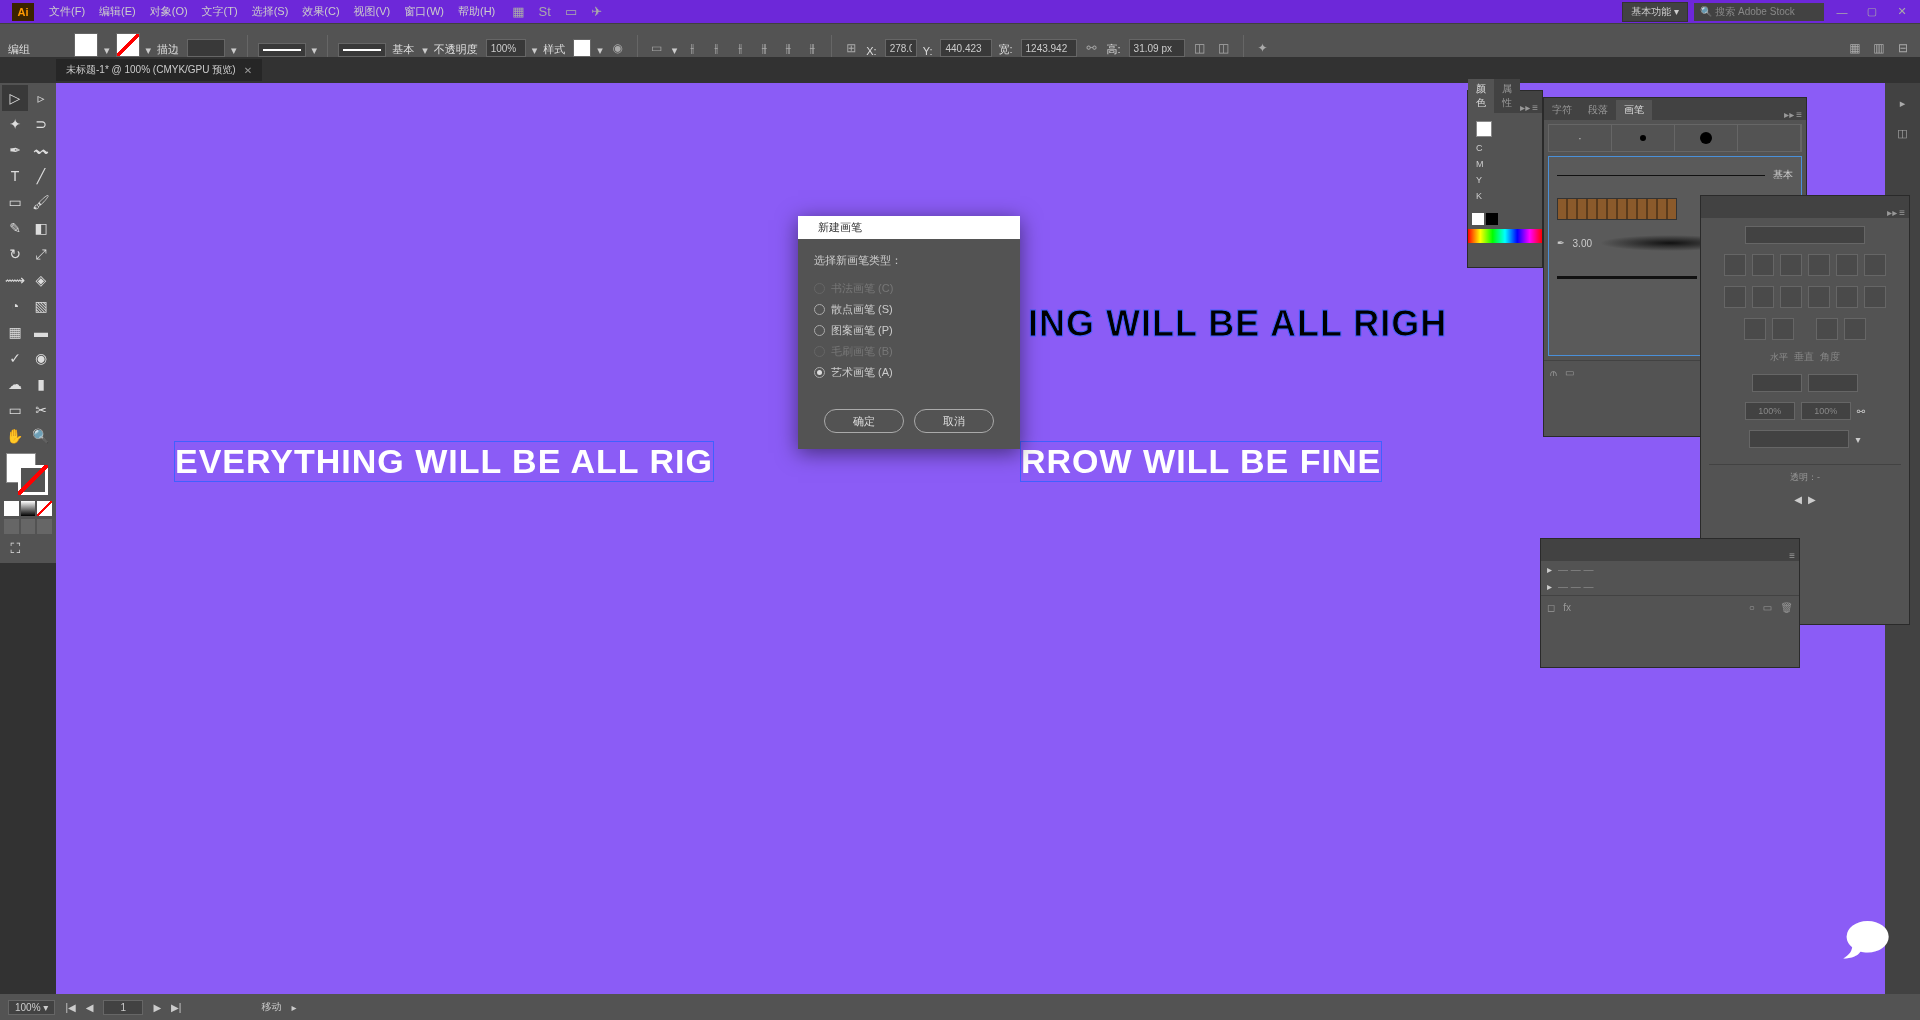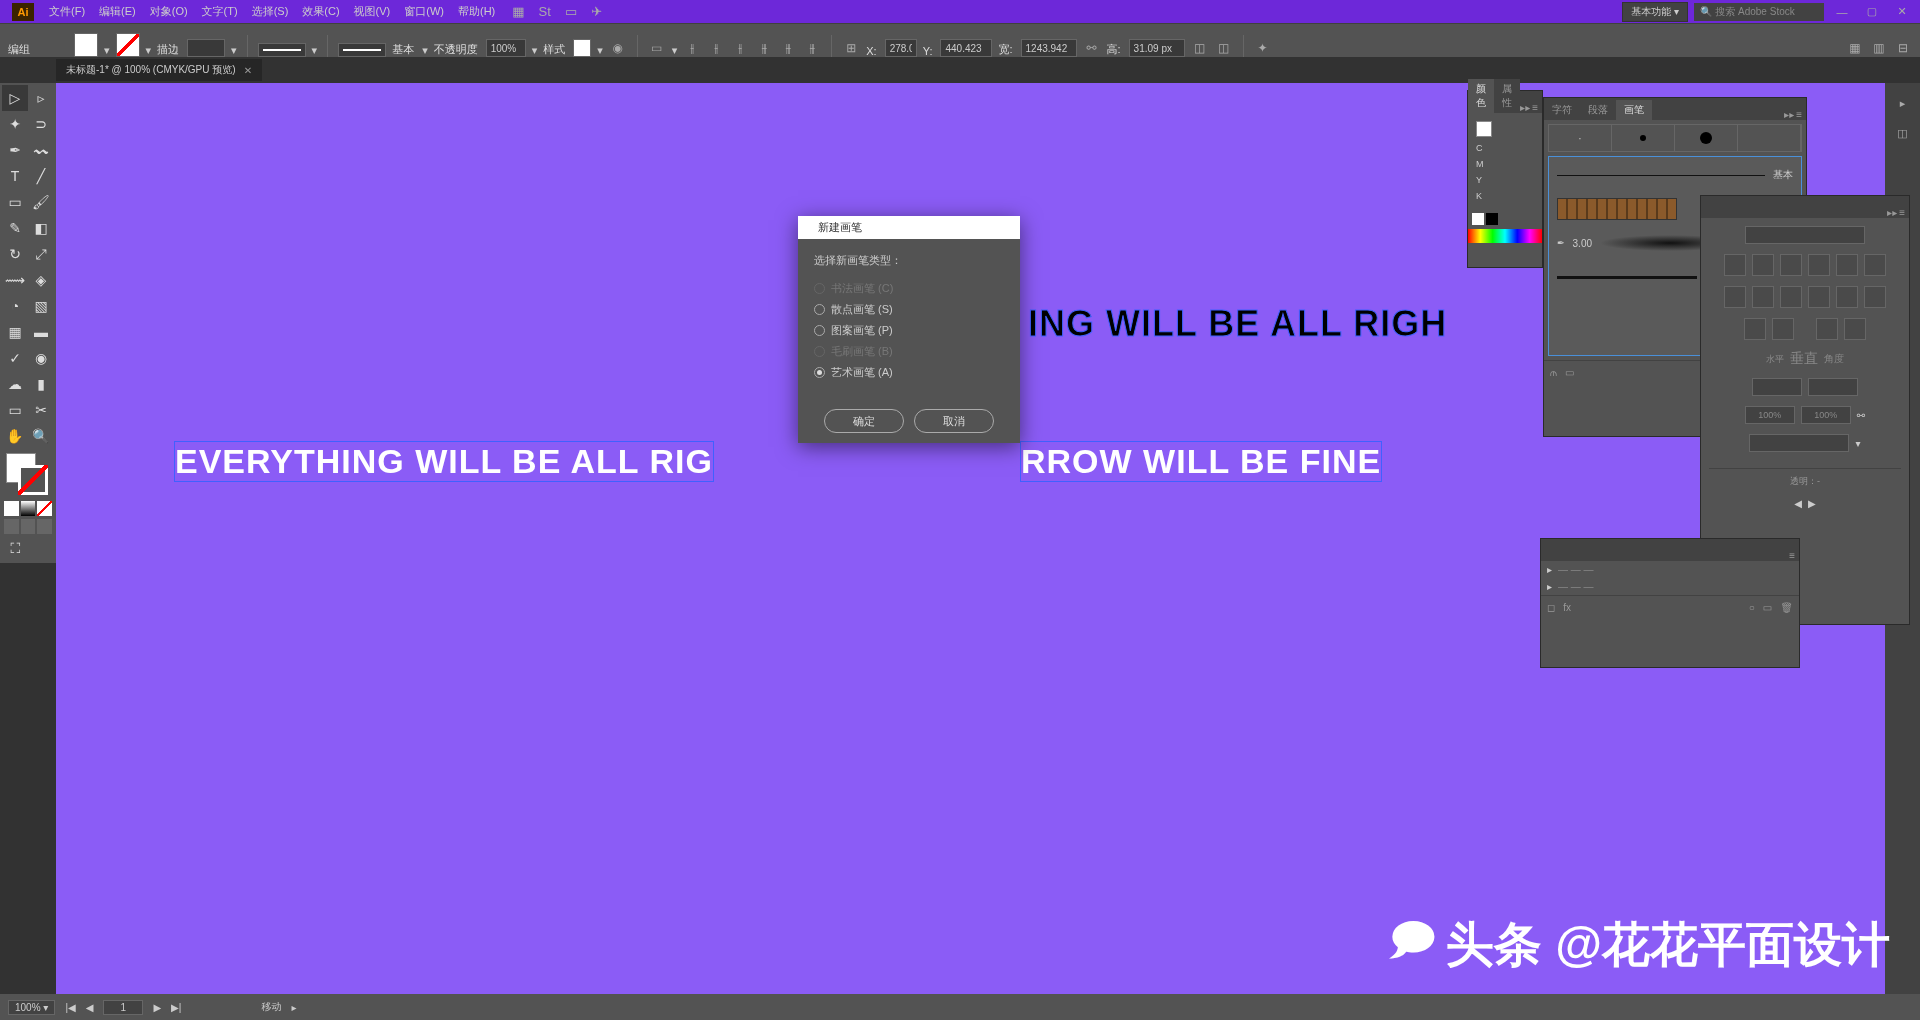--- a/index.html
+++ b/index.html
@@ -72,21 +72,21 @@
 .appear-row{display:flex;align-items:center;padding:3px 6px;gap:6px;font-size:10px}
 .dialog{position:absolute;left:798px;top:216px;width:222px;background:#535353;box-shadow:0 4px 20px rgba(0,0,0,0.5)}
 .dlg-title{background:#fff;color:#333;padding:4px 20px;font-size:11px}
 .dlg-body{padding:14px 16px}
 .dlg-label{font-size:11px;color:#ccc;margin-bottom:10px}
 .radio-row{display:flex;align-items:center;gap:6px;padding:3px 0;font-size:11px}
 .radio-row.disabled{color:#777}
 .radio{width:11px;height:11px;border:1px solid #aaa;border-radius:50%;display:flex;align-items:center;justify-content:center}
 .radio.on::after{content:"";width:5px;height:5px;background:#ddd;border-radius:50%}
 .radio-row.disabled .radio{border-color:#666}
-.dlg-btns{display:flex;gap:10px;justify-content:center;padding:12px 0 10px}
+.dlg-btns{display:flex;gap:10px;justify-content:center;padding:12px 0 16px}
 .dlg-btn{width:80px;height:24px;border:1px solid #aaa;border-radius:12px;background:transparent;color:#ddd;font-size:11px;cursor:pointer}
 .statusbar{position:absolute;bottom:0;left:0;right:0;height:26px;background:#535353;display:flex;align-items:center;padding:0 8px;gap:10px;font-size:10px;color:#ccc}
 .sb-field{background:#424242;border:1px solid #666;padding:1px 6px}
 .watermark{position:absolute;right:30px;bottom:40px;font-size:48px;font-weight:bold;color:#fff;display:flex;align-items:center;gap:10px}
 .wm-logo{font-size:42px}
 .ruler-edge{position:absolute;right:32px;top:303px;width:12px;height:36px;border:2px solid #4a90ff;background:transparent}
 </style>
 </head>
 <body>
 
@@ -381,21 +381,21 @@
     </div>
     <div class="tr-row">
       <div class="tr-icon"></div>
         <div class="tr-icon"></div>
       <div style="width:10px"></div>
       <div class="tr-icon"></div>
         <div class="tr-icon"></div>
     </div>
     <div class="tr-row">
         <span style="color:#888;font-size:9px">水平</span>
-        <span style="color:#888;font-size:14px">垂直</span>
+        <span style="color:#888;font-size:10px">垂直</span>
         <span style="color:#888;font-size:10px">角度</span>
       </div>
     <div class="tr-row">
         <input class="tr-field" style="">
         <input class="tr-field" style="">
       </div>
     <div class="tr-row">
         <input class="tr-field" value="100%" style="">
         <input class="tr-field" value="100%" style="">
         <span>⚯</span>
@@ -473,14 +473,13 @@
   <div class="sb-field" style="width:40px;text-align:center">1</div>
   <span>▶</span>
   <span>▶|</span>
   <div style="width:60px"></div>
   <span>移动</span>
   <span>▸</span>
 </div>
 
 <div class="watermark">
   <span class="wm-logo">🗩</span>
-  <span>头条 @花花平面设计</span>
 </div>
 
 </body></html>

